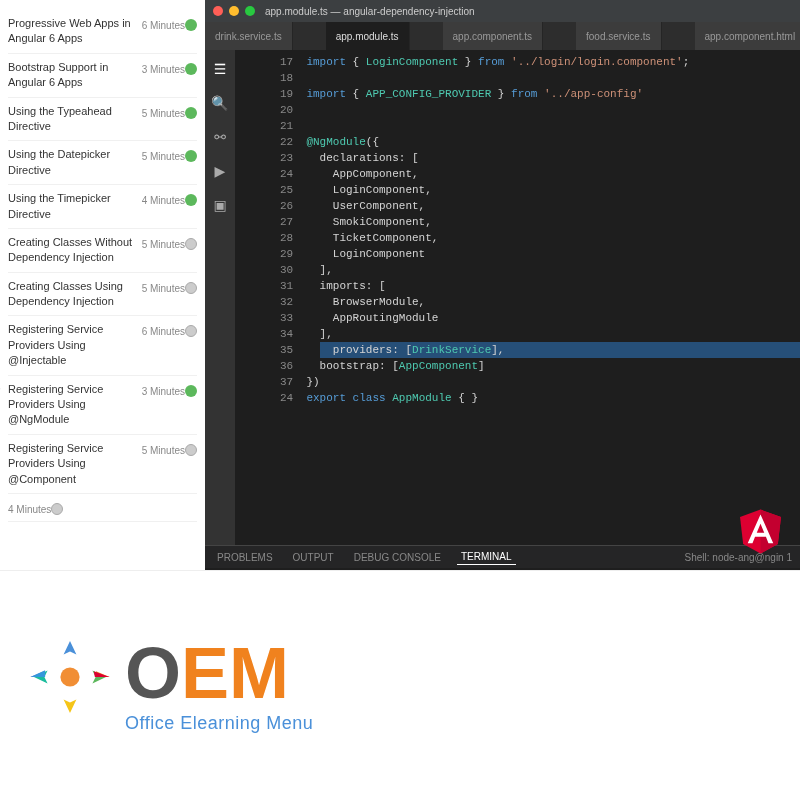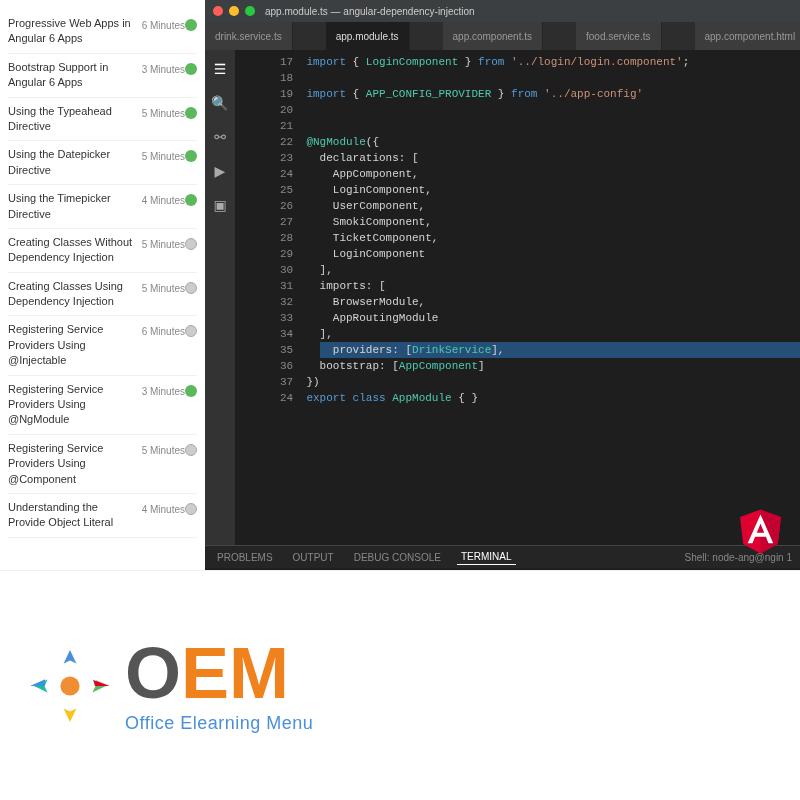--- a/index.html
+++ b/index.html
@@ -249,21 +249,20 @@
       background: #ffffff;
       display: flex;
       align-items: center;
       padding: 20px 30px;
       gap: 20px;
       border-top: 1px solid #eee;
     }
 
     .oem-logo-container {
       display: flex;
-      align-items: center;
       gap: 15px;
     }
 
     
     .arrows-logo {
       width: 80px;
       height: 80px;
       position: relative;
       flex-shrink: 0;
     }
@@ -362,21 +361,20 @@
           </div>
         </div>
         <div class="course-item">
           <div class="course-text">Registering Service Providers Using @Component</div>
           <div class="course-meta">
             <div class="minutes-label">5 Minutes</div>
             <div class="status-dot gray"></div>
           </div>
         </div>
         <div class="course-item">
-          <div class="course-text">Understanding the Provide Object Literal</div>
           <div class="course-meta">
             <div class="minutes-label">4 Minutes</div>
             <div class="status-dot gray"></div>
           </div>
         </div>
       </div>
 
     <div class="editor-area">
 
       <div class="editor-titlebar">

